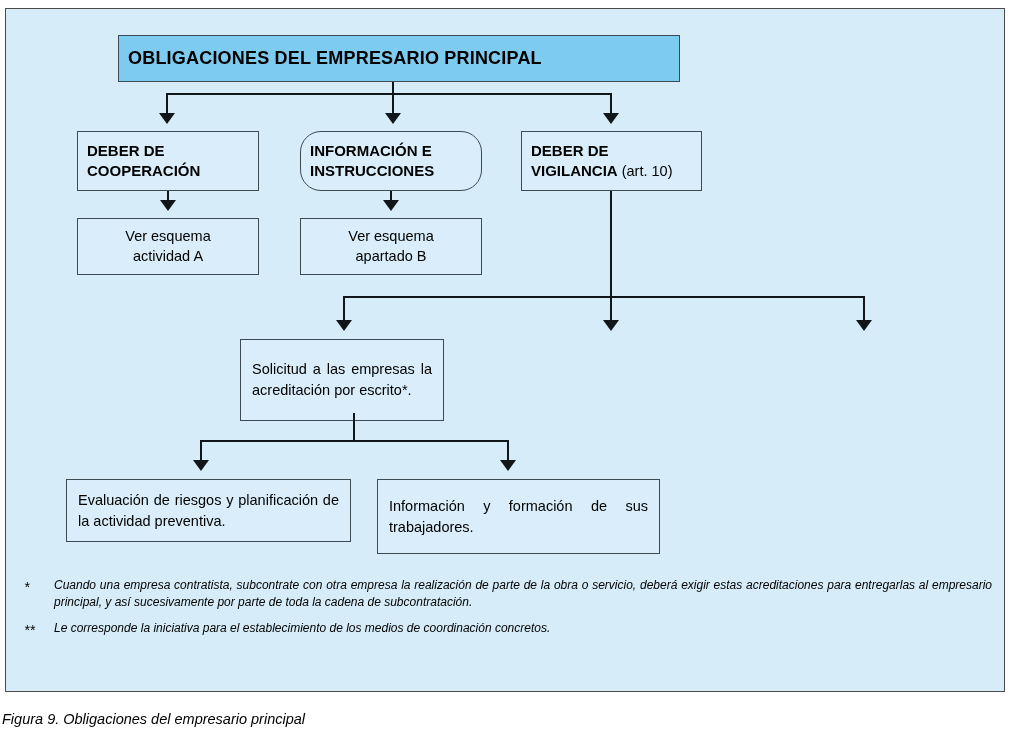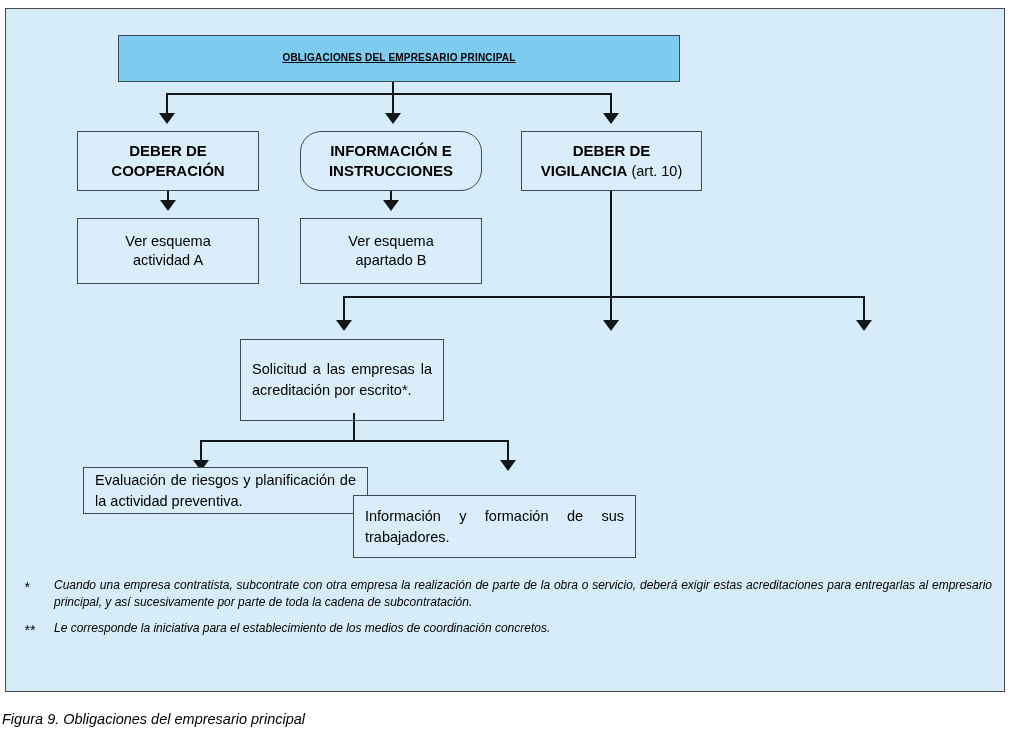--- a/index.html
+++ b/index.html
@@ -49,65 +49,62 @@
   
   #node-title {
     left: 112px;
     top: 26px;
     width: 562px;
     height: 47px;
     background: #7ecbf0;
     border: 1.5px solid #3d4b53;
   }
   #node-title .txt {
-    text-align: center;
     font-weight: bold;
-    font-size: 10px;
+    font-size: 18px;
     letter-spacing: 0.2px;
-    text-decoration: underline;
   }
 
   
   .lvl2 { height: 60px; }
   .lvl2 .txt {
-    text-align: center;
     font-weight: bold;
     font-size: 15px;
     line-height: 1.32;
   }
   .lvl2 .sub { font-weight: normal; font-size: 14.5px; }
 
   #node-cooperacion { left: 71px;  top: 122px; width: 182px; }
   #node-informacion { left: 294px; top: 122px; width: 182px; border-radius: 21px; }
   #node-vigilancia  { left: 515px; top: 122px; width: 181px; }
 
   
-  .verbox { height: 66px; justify-content: flex-end; }
+  .verbox { height: 57px; justify-content: flex-end; }
   .verbox .txt {
     text-align: center;
     font-size: 14.5px;
     line-height: 1.33;
   }
   #node-ver-a { left: 71px;  top: 209px; width: 182px; }
   #node-ver-b { left: 294px; top: 209px; width: 182px; }
 
   
   .body-box .txt {
     text-align: justify;
     font-size: 14.5px;
     line-height: 1.43;
     padding: 0 11px;
   }
   #node-solicitud   { left: 234px; top: 330px; width: 204px; height: 82px; }
   #node-vigilancia-cumpl { left: 485px; top: 330px; width: 233px; height: 82px; }
   #node-comprobacion { left: 760px; top: 330px; width: 203px; height: 77px; }
 
   
-  #node-evaluacion { left: 60px;  top: 458px; width: 285px; height: 47px; margin-left: 17px; }
-  #node-formacion  { left: 347px; top: 470px; width: 283px; height: 63px; margin-top: 16px; }
+  #node-evaluacion { left: 60px;  top: 470px; width: 285px; height: 63px; }
+  #node-formacion  { left: 371px; top: 470px; width: 283px; height: 75px; }
 
   
   .ln {
     position: absolute;
     background: #10161a;
   }
   .vline { width: 2px; }
   .hline { height: 2px; }
 
   .arrowhead {

